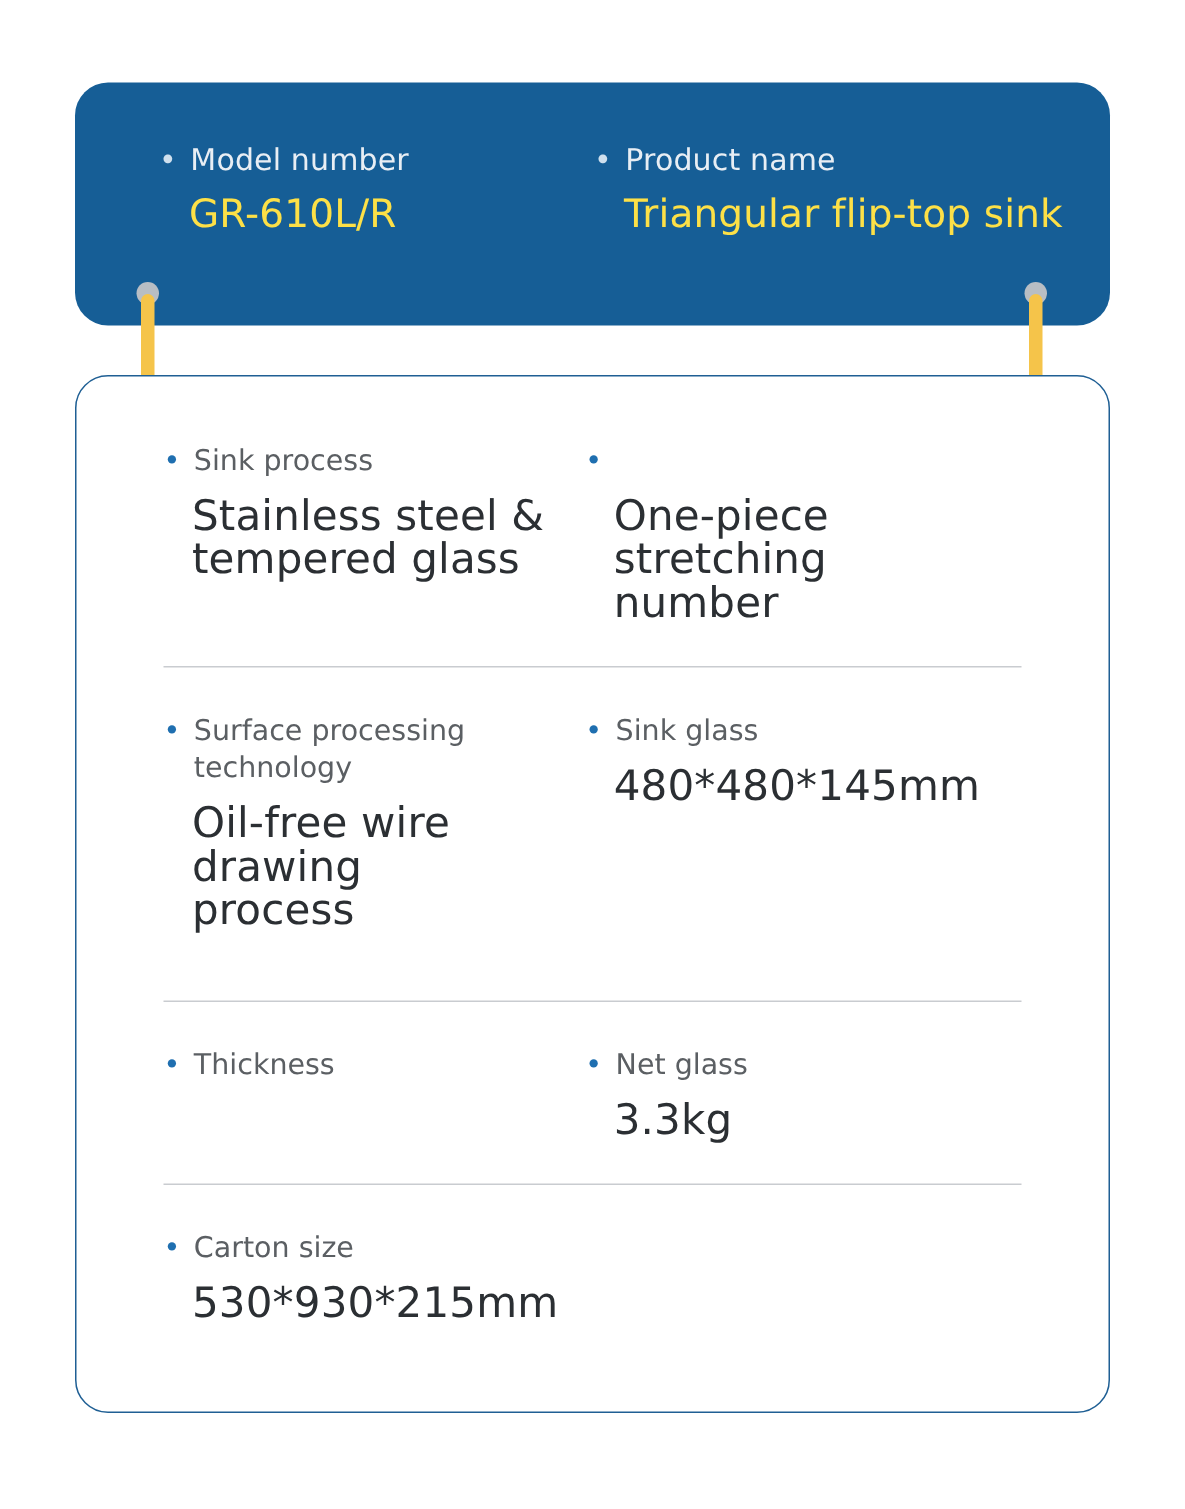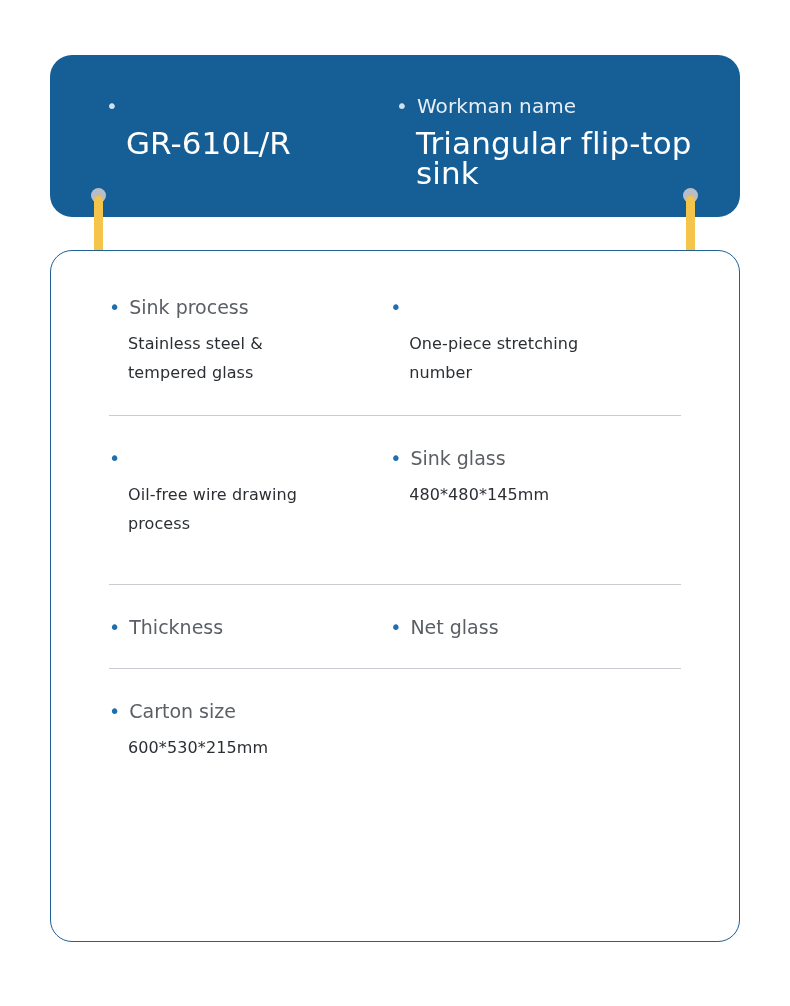--- a/index.html
+++ b/index.html
@@ -52,22 +52,22 @@
     line-height: 26px;
     letter-spacing: 0.1px;
   }
   .h-label .dot {
     color: #cfe0ee;
     font-size: 20px;
     line-height: 26px;
     margin-right: 9px;
   }
   .h-value {
-    color: #ffffff;
-    font-size: 31px;
+    color: #fde047;
+    font-size: 26px;
     line-height: 30px;
     margin-top: 9px;
     padding-left: 20px;
     letter-spacing: 0.1px;
   }
 
   
   .pin {
     position: absolute;
     width: 15px;
@@ -132,21 +132,21 @@
     line-height: 25px;
   }
   .label .dot {
     color: #1F6FB0;
     font-size: 19px;
     line-height: 25px;
     margin-right: 9px;
   }
   .value {
     color: #2b2f33;
-    font-size: 16px;
+    font-size: 28px;
     line-height: 29px;
     margin-top: 9px;
     padding-left: 19px;
     letter-spacing: 0.1px;
   }
   .divider {
     height: 1px;
     background: #c9ccd0;
     margin: 28px 0 0 0;
   }
@@ -157,27 +157,28 @@
 </head>
 <body>
 
 <div class="sheet">
 
   <div class="header-card">
     <div class="header-grid">
       <div class="header-col">
         <div class="h-label">
           <span class="dot">•</span>
+          <span>Model number</span>
         </div>
         <div class="h-value">GR-610L/R</div>
       </div>
       <div class="header-col second">
         <div class="h-label">
           <span class="dot">•</span>
-          <span>Workman name</span>
+          <span>Product name</span>
         </div>
         <div class="h-value">Triangular flip-top sink</div>
       </div>
     </div>
   </div>
 
   <div class="pin pin-left">
     <div class="cap top"></div>
     <div class="bar"></div>
     <div class="cap bottom"></div>
@@ -208,20 +209,22 @@
 number</div>
         </div>
       </div>
       <div class="divider"></div>
       <div class="row-gap"></div>
 
       <div class="row">
         <div class="col">
           <div class="label">
             <span class="dot">•</span>
+            <span style="white-space:pre-line">Surface processing
+technology</span>
           </div>
           <div class="value" style="white-space:pre-line">Oil-free wire drawing
 process</div>
         </div>
         <div class="col second">
           <div class="label">
             <span class="dot">•</span>
             <span>Sink glass</span>
           </div>
           <div class="value" style="white-space:pre-line">480*480*145mm</div>
@@ -235,32 +238,33 @@
           <div class="label">
             <span class="dot">•</span>
             <span>Thickness</span>
           </div>
         </div>
         <div class="col second">
           <div class="label">
             <span class="dot">•</span>
             <span>Net glass</span>
           </div>
+          <div class="value">3.3kg</div>
         </div>
       </div>
       <div class="divider"></div>
       <div class="row-gap"></div>
 
       <div class="row">
         <div class="col">
           <div class="label">
             <span class="dot">•</span>
             <span>Carton size</span>
           </div>
-          <div class="value">600*530*215mm</div>
+          <div class="value">530*930*215mm</div>
         </div>
         <div class="col second"></div>
       </div>
 
     </div>
   </div>
 
 </div>
 
 </body></html>

